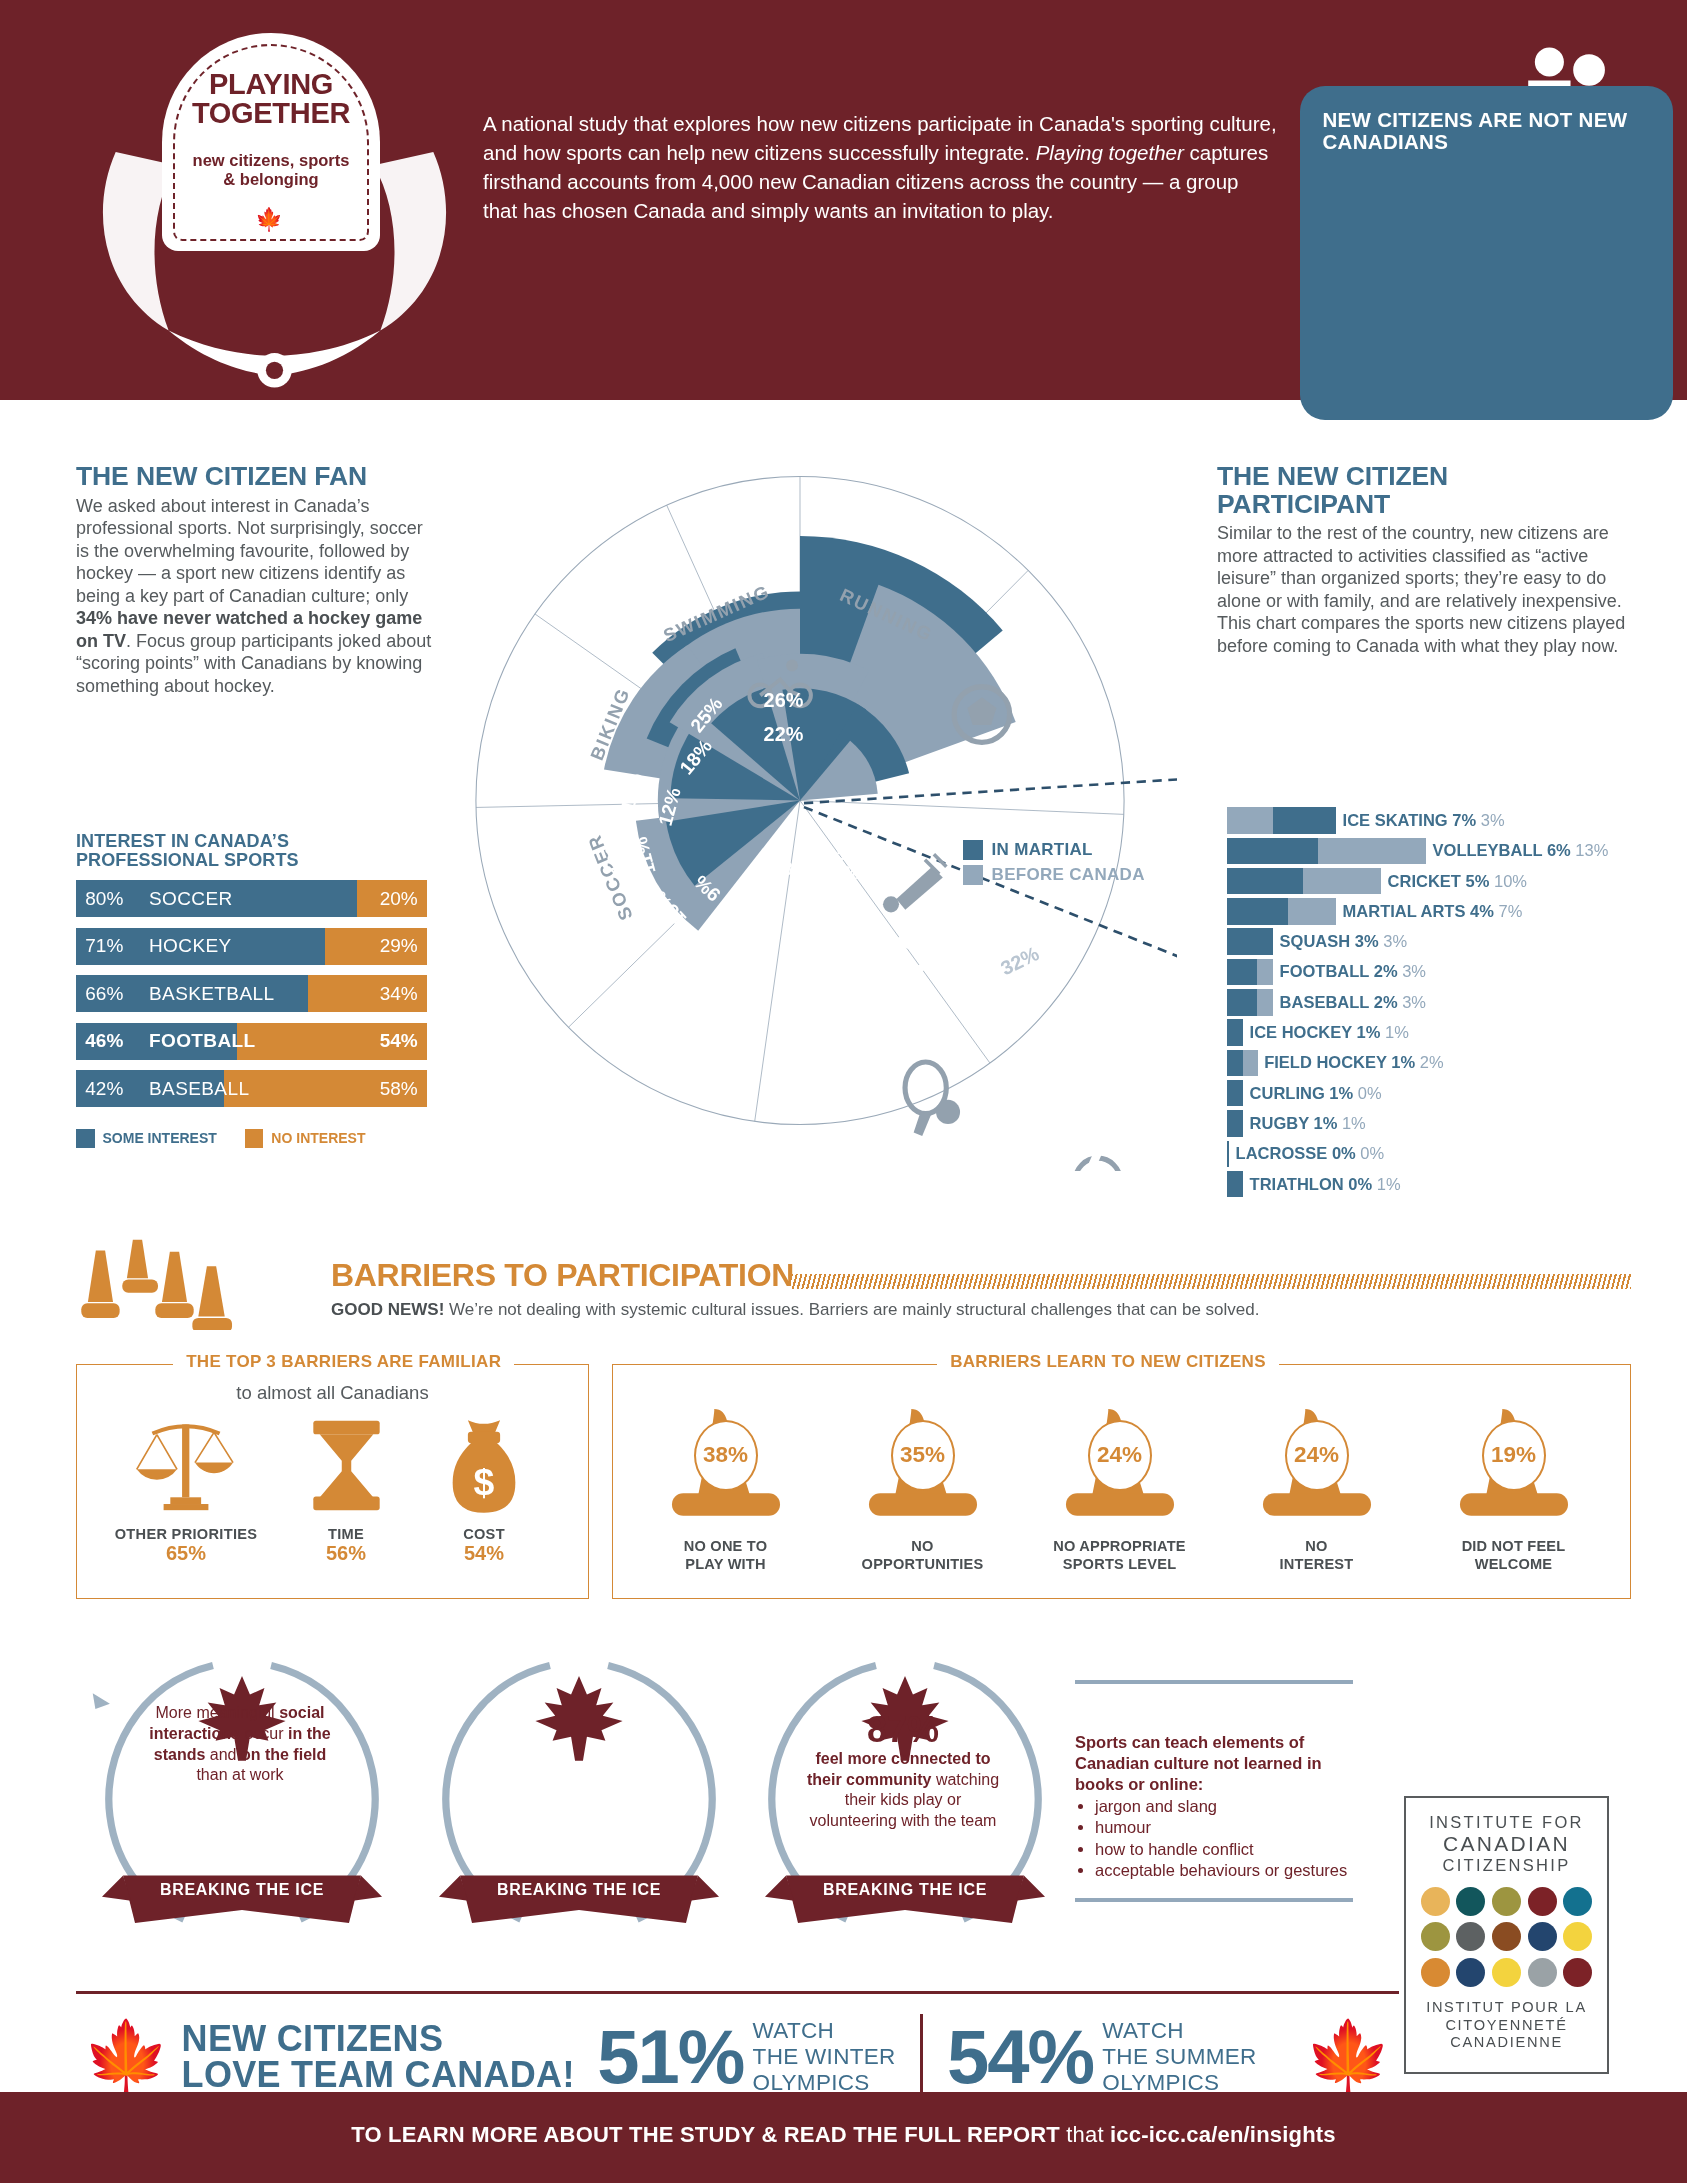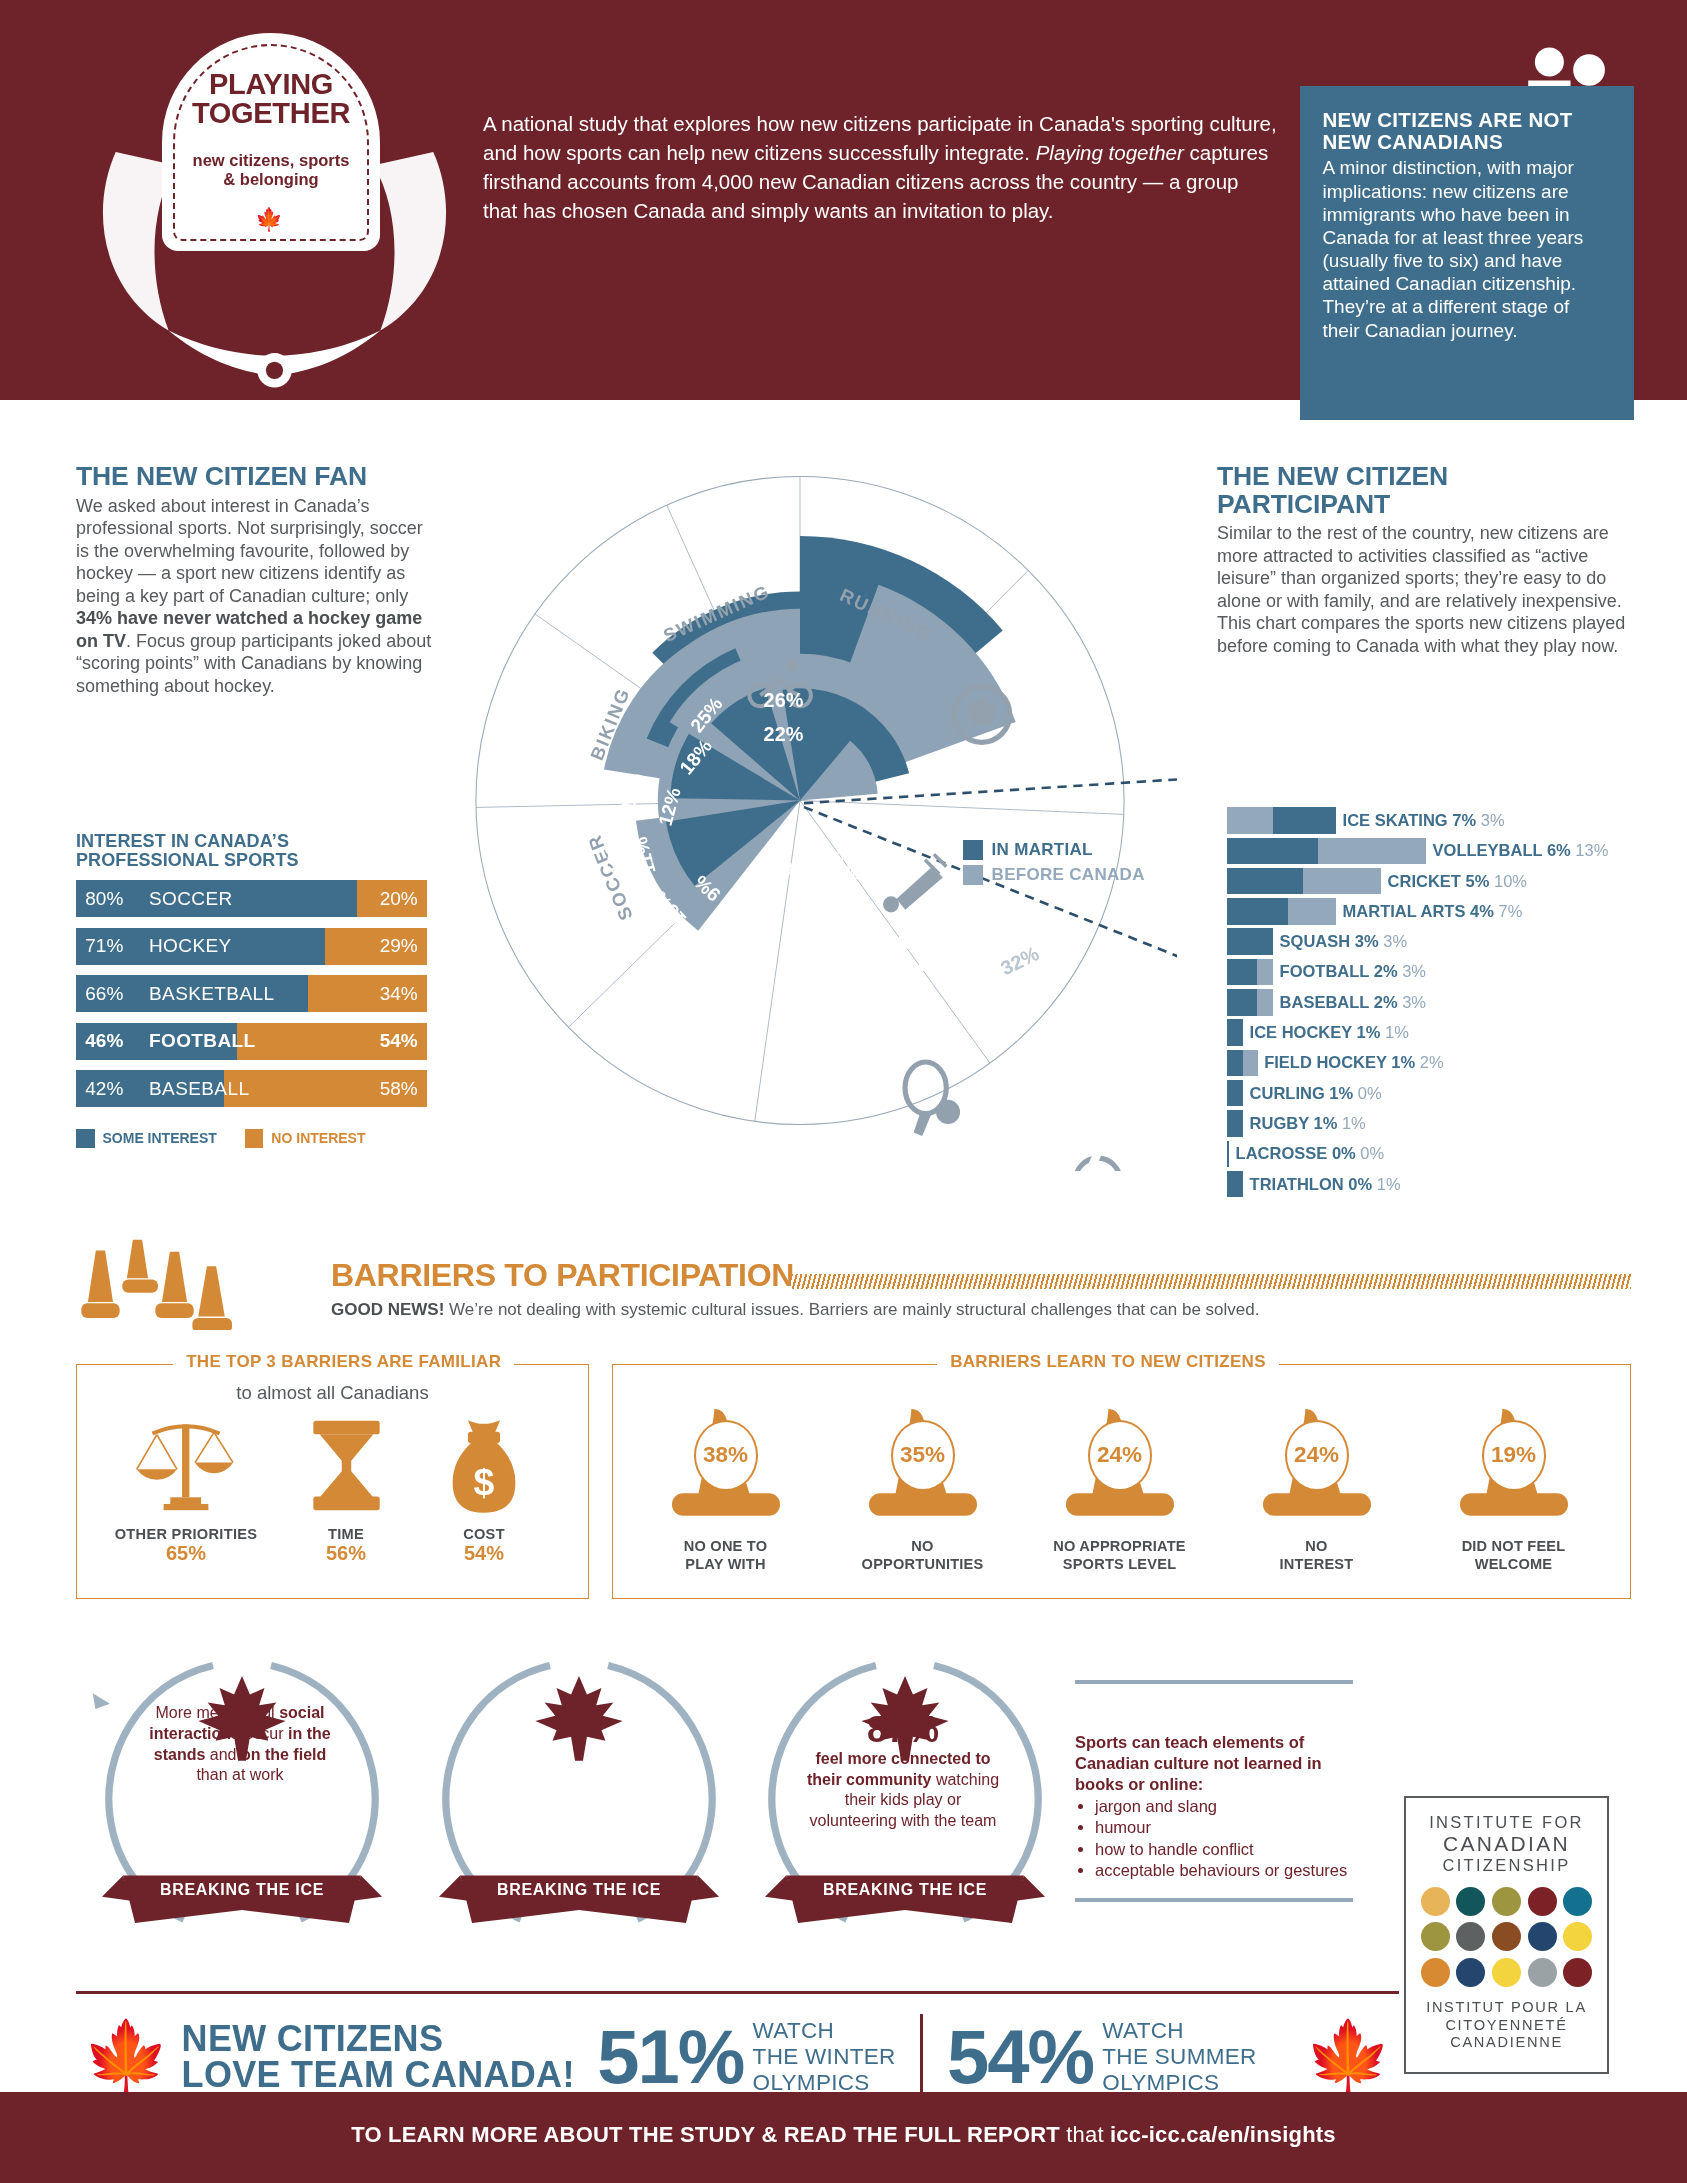--- a/index.html
+++ b/index.html
@@ -44,22 +44,22 @@
     position:absolute; left:0; right:0; top:173px; text-align:center;
     color:#6e2229; font-size:22.5px; letter-spacing:2.6px;
   }
   #header-blurb {
     position:absolute; left:483px; top:109px; width:794px;
     color:#ffffff; font-size:20.5px; line-height:1.42;
   }
   #header-blurb em { font-style:italic; }
   
   #bluebox {
-    position:absolute; left:1300px; top:86px; width:334px; height:334px;
-    background:#3f6e8c; padding:22.5px 22.5px 0 22.5px;
+    position:absolute; left:1300px; top:86px; width:373px; height:334px;
+    background:#3f6e8c; padding:22.5px 22.5px 0 22.5px;border-radius:25px;
   }
   #bluebox h3 {
     color:#fff; font-size:20.5px; font-weight:bold; line-height:1.12; letter-spacing:0.3px;
   }
   #bluebox p {
     color:#fff; font-size:19px; line-height:1.22; margin-top:2px;
   }
   #couple-icon {
     position:absolute; left:1515px; top:46px; width:119px; height:126px;
   }
@@ -223,21 +223,20 @@
   <g fill="#ffffff">
     <circle cx="52" cy="24" r="22"></circle>
     <path d="M20,52 h64 v62 h-16 v72 h-14 v-72 h-6 v72 h-14 v-72 h-14 z"></path>
     <circle cx="112" cy="36" r="24"></circle>
     <path d="M78,64 h68 l18,70 h-22 v52 h-16 v-52 h-8 v52 h-16 v-52 h-22 z"></path>
   </g>
 </svg>
 
 <div id="bluebox">
   <h3>NEW CITIZENS ARE NOT NEW CANADIANS</h3>
-  <p>A minor distinction, with major implications: new citizens are immigrants who have been in Canada for at least three years (usually five to six) and have attained Canadian citizenship. They’re at a different stage of their Canadian journey.</p>
 </div>
 
 <div id="fan-col">
   <h2 class="h-blue">THE NEW CITIZEN FAN</h2>
   <p><span>We asked about interest in Canada’s professional sports. Not surprisingly, soccer is the overwhelming favourite, followed by hockey — a sport new citizens identify as being a key part of Canadian culture; only </span><b>34% have never watched a hockey game on TV</b><span>. Focus group participants joked about “scoring points” with Canadians by knowing something about hockey.</span></p>
 </div>
 
 <div id="interest-head" class="h-blue">INTEREST IN CANADA’S PROFESSIONAL SPORTS</div>
 
 <div id="interest-chart">

